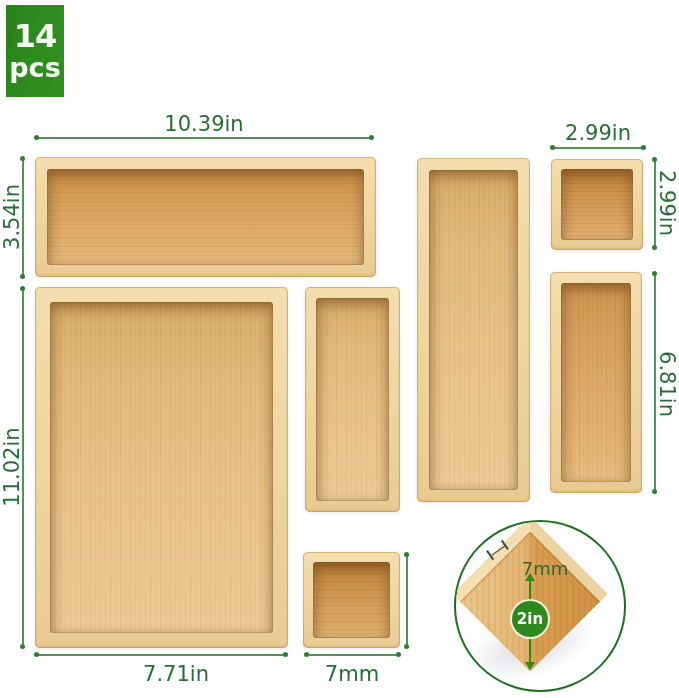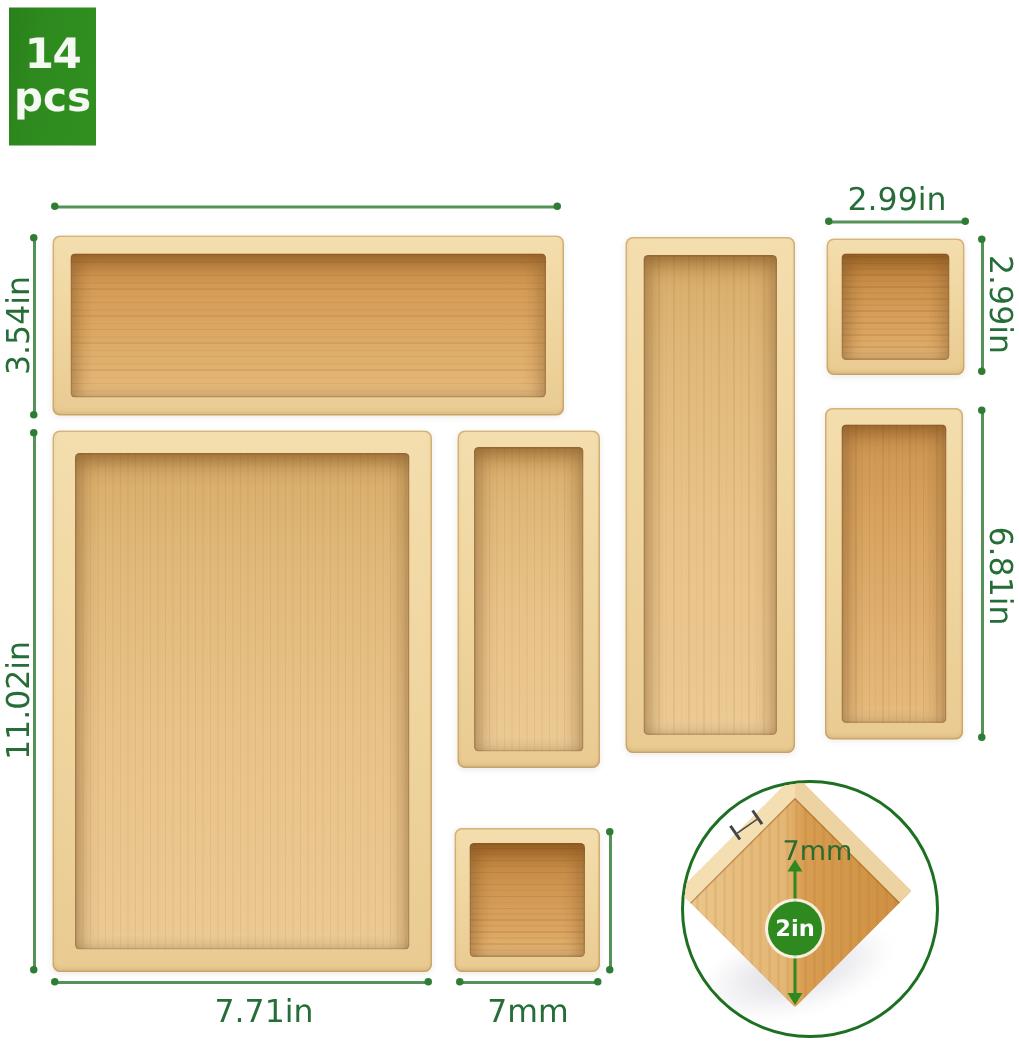--- a/index.html
+++ b/index.html
@@ -7,21 +7,21 @@
     position:relative;width:679px;height:698px;background:#ffffff;overflow:hidden;
     font-family:"DejaVu Sans","Liberation Sans",sans-serif;
   }
 
   
   .badge{
     position:absolute;left:6px;top:5px;width:58px;height:92px;
     background:linear-gradient(100deg,#28801a,#2e8a1e 35%,#30901f);
     color:#f4f9f1;display:flex;flex-direction:column;align-items:center;justify-content:center;
   }
-  .badge-count{font-size:28px;font-weight:700;line-height:1;letter-spacing:-1px;}
+  .badge-count{font-size:32px;font-weight:700;line-height:1;letter-spacing:-1px;}
   .badge-unit{font-size:27px;font-weight:700;line-height:1.05;margin-top:2px;}
 
   
   .box{
     position:absolute;border-radius:5px;
     background:linear-gradient(180deg,#f4deae 0%,#f0d6a0 45%,#e9cb92 100%);
     box-shadow:inset 0 0 0 1px rgba(185,145,85,.55), inset 0 -2px 3px rgba(140,95,40,.18),
                0 1px 4px rgba(80,50,15,.10);
   }
   .box-inner{
@@ -133,20 +133,21 @@
   <div class="dlh" style="left:35px;top:137px;width:338px;"></div>
   <div class="dlv" style="left:22px;top:157px;height:121px;"></div>
   <div class="dlv" style="left:22px;top:287px;height:361px;"></div>
   <div class="dlh" style="left:35px;top:654px;width:252px;"></div>
   <div class="dlh" style="left:305px;top:654px;width:95px;"></div>
   <div class="dlv" style="left:406px;top:553px;height:95px;"></div>
   <div class="dlh" style="left:551px;top:147px;width:94px;"></div>
   <div class="dlv" style="left:654px;top:158px;height:91px;"></div>
   <div class="dlv" style="left:654px;top:272px;height:221px;"></div>
 
+  <div class="lbl" style="left:204px;top:124px;">10.39in</div>
   <div class="lbl rl" style="left:12px;top:217px;">3.54in</div>
   <div class="lbl rl" style="left:12px;top:467px;">11.02in</div>
   <div class="lbl" style="left:176px;top:674px;">7.71in</div>
   <div class="lbl" style="left:352px;top:674px;">7mm</div>
   <div class="lbl" style="left:598px;top:133px;">2.99in</div>
   <div class="lbl rr" style="left:667px;top:203px;">2.99in</div>
   <div class="lbl rr" style="left:667px;top:384px;">6.81in</div>
 
   <div class="inset">
     <div class="inset-floor-shadow"></div>

